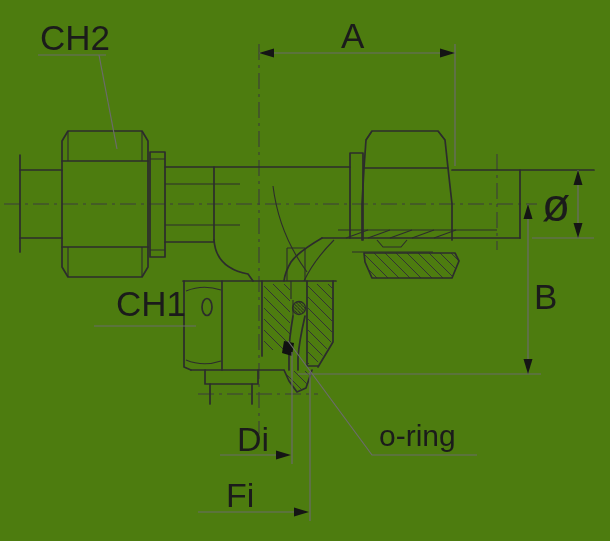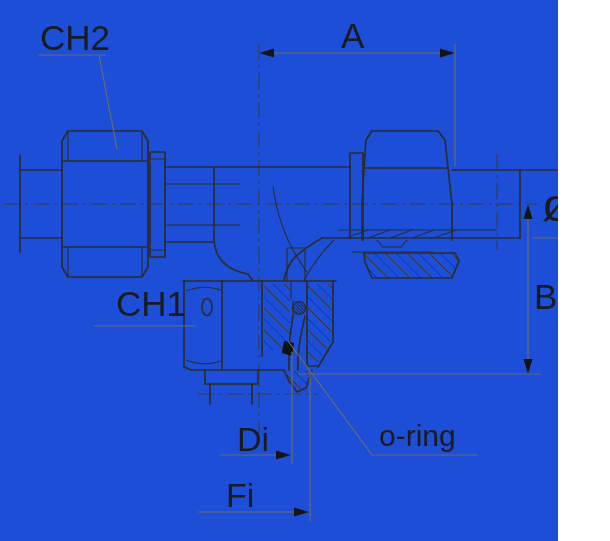--- a/index.html
+++ b/index.html
@@ -1,16 +1,16 @@
 <!DOCTYPE html>
 <html><head>
 <meta charset="utf-8">
 <style>
   html,body{margin:0;padding:0;background:#fff;}
-  .stage{position:relative;width:558px;height:541px;background:#1d4ed8;overflow:hidden;
+  .stage{position:relative;width:610px;height:541px;background:#4d7c0f;overflow:hidden;
          font-family:"Liberation Sans", sans-serif;}
   svg{position:absolute;left:0;top:0;}
   .part{stroke:#2c2c2c;stroke-width:1.7;fill:none;stroke-linejoin:round;stroke-linecap:round;}
   .thin{stroke:#2c2c2c;stroke-width:1.1;fill:none;stroke-linejoin:round;}
   .cl{stroke:#3c3c3c;stroke-width:1.1;fill:none;stroke-dasharray:16 5 3 5;}
   .dim{stroke:#6b6b6b;stroke-width:1.2;fill:none;}
   .arrow{fill:#151515;stroke:none;}
   .hfill{stroke:none;}
   text.lbl{fill:#1b1b1b;stroke:none;}
 </style>

